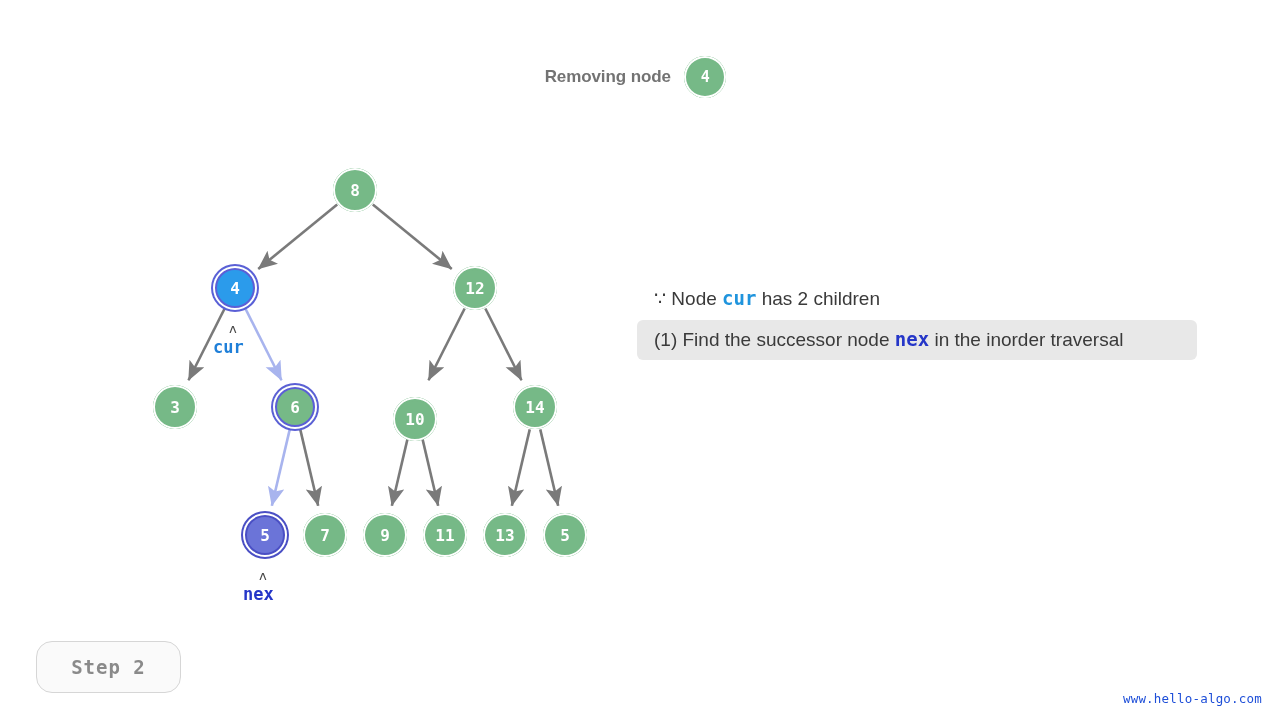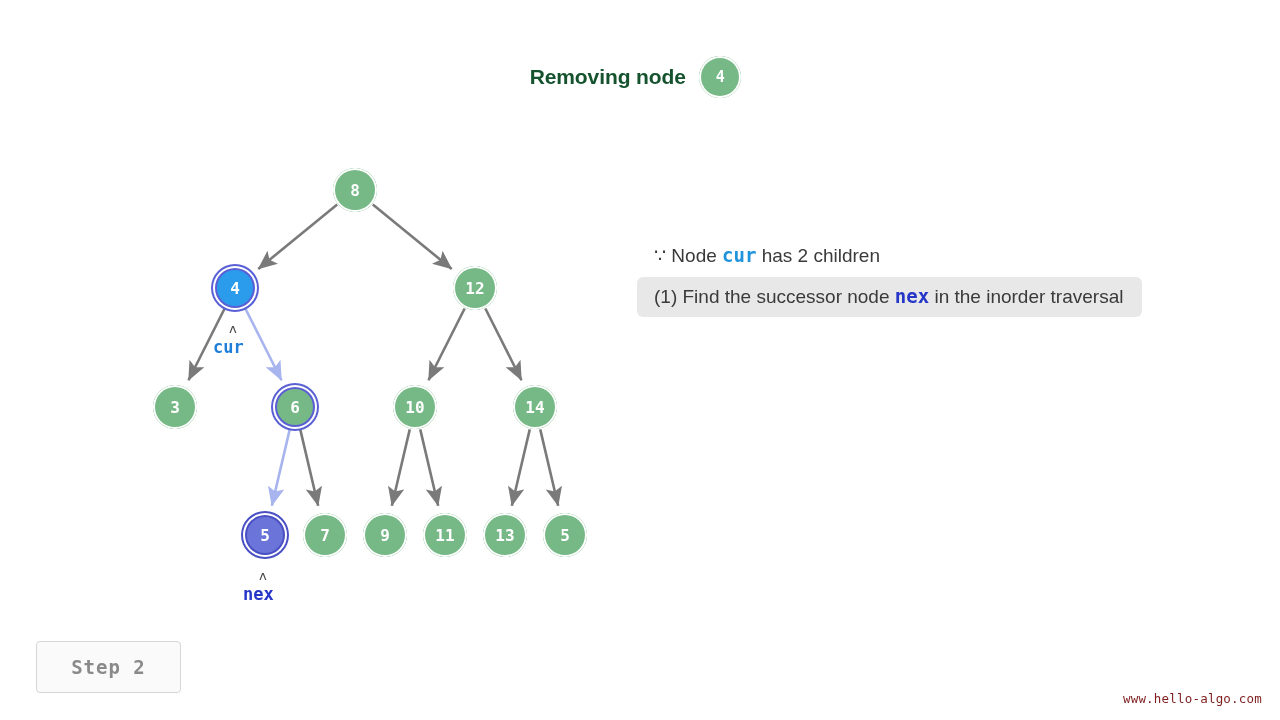--- a/index.html
+++ b/index.html
@@ -19,23 +19,23 @@
   
   #title-bar {
     position: absolute;
     left: 0;
     top: 56px;
     width: 1280px;
     text-align: center;
     white-space: nowrap;
   }
   .title-text {
-    font-size: 21px;
+    font-size: 17px;
     font-weight: bold;
-    color: #14532d;
+    color: #737373;
     vertical-align: middle;
     letter-spacing: -0.1px;
   }
   .title-node {
     display: inline-block;
     vertical-align: middle;
     width: 42px;
     height: 42px;
     border-radius: 50%;
     background: #76b987;
@@ -123,28 +123,28 @@
     width: 640px;
   }
   .tline {
     font-size: 19px;
     color: #3a3a3a;
     white-space: nowrap;
     line-height: 1;
     padding-left: 17px;
   }
   .tline.gap-a { margin-top: 0; }
-  .tline.gap-b { }
+  .tline.gap-b { margin-top: 43px; }
   .tline.gap-c { margin-top: 43px; }
   .tline.highlight {
     margin-top: 12px;
     background: #e8e8e8;
     border-radius: 6px;
     padding: 10px 17px 11px 17px;
-    width: 505px;
+    width: 560px;
     box-sizing: border-box;
   }
   .kw-cur {
     font-family: "DejaVu Sans Mono", monospace;
     font-weight: 700;
     color: #1f94dd;
     font-size: 19px;
   }
   .kw-nex {
     font-family: "DejaVu Sans Mono", monospace;
@@ -154,41 +154,41 @@
   }
 
   
   #step-badge {
     position: absolute;
     left: 36px;
     top: 641px;
     width: 145px;
     height: 52px;
     border: 1px solid #d6d6d6;
-    border-radius: 4px;
+    border-radius: 16px;
     background: #fafafa;
     display: flex;
     align-items: center;
     justify-content: center;
     font-family: "DejaVu Sans Mono", monospace;
     font-size: 19px;
     font-weight: 700;
     color: #8a8a8a;
     letter-spacing: 1px;
     box-sizing: border-box;
   }
 
   
   #watermark {
     position: absolute;
     right: 18px;
     bottom: 14px;
     font-family: "DejaVu Sans Mono", monospace;
     font-size: 12.5px;
-    color: #7f1d1d;
+    color: #1d4ed8;
     letter-spacing: 0.2px;
   }
 </style>
 </head>
 <body>
 
 <div id="title-bar">
   <span class="title-text">Removing node</span>
   <span class="title-node">
     <span>4</span>
@@ -219,21 +219,21 @@
         <line x1="529.7515995758455" y1="429.3931751430594" x2="511.8457396836798" y2="505.79151068296596" stroke="#7a7a7a" stroke-width="2.6" marker-end="url(#arrow-normal)"></line>
         <line x1="540.2484004241545" y1="429.3931751430594" x2="558.1542603163201" y2="505.79151068296596" stroke="#7a7a7a" stroke-width="2.6" marker-end="url(#arrow-normal)"></line>
       </g>
   </svg>
   <div id="nodes-group">
       <div class="tree-node n-green" style="left: 333px; top: 168px;">8</div>
       <div class="tree-node n-blue" style="left: 213px; top: 266px;">4</div>
       <div class="tree-node n-green" style="left: 453px; top: 266px;">12</div>
       <div class="tree-node n-green" style="left: 153px; top: 385px;">3</div>
       <div class="tree-node n-green-ring" style="left: 273px; top: 385px;">6</div>
-      <div class="tree-node n-green" style="left: 393px; top: 385px; text-align: center;">10</div>
+      <div class="tree-node n-green" style="left: 393px; top: 397px; text-align: center;">10</div>
       <div class="tree-node n-green" style="left: 513px; top: 385px;">14</div>
       <div class="tree-node n-indigo" style="left: 243px; top: 513px;">5</div>
       <div class="tree-node n-green" style="left: 303px; top: 513px;">7</div>
       <div class="tree-node n-green" style="left: 363px; top: 513px;">9</div>
       <div class="tree-node n-green" style="left: 423px; top: 513px;">11</div>
       <div class="tree-node n-green" style="left: 483px; top: 513px;">13</div>
       <div class="tree-node n-green" style="left: 543px; top: 513px;">5</div>
     </div>
   <div id="pointers-group">
       <div class="ptr-caret" style="left: 229px; top: 321px;">ʌ</div>

